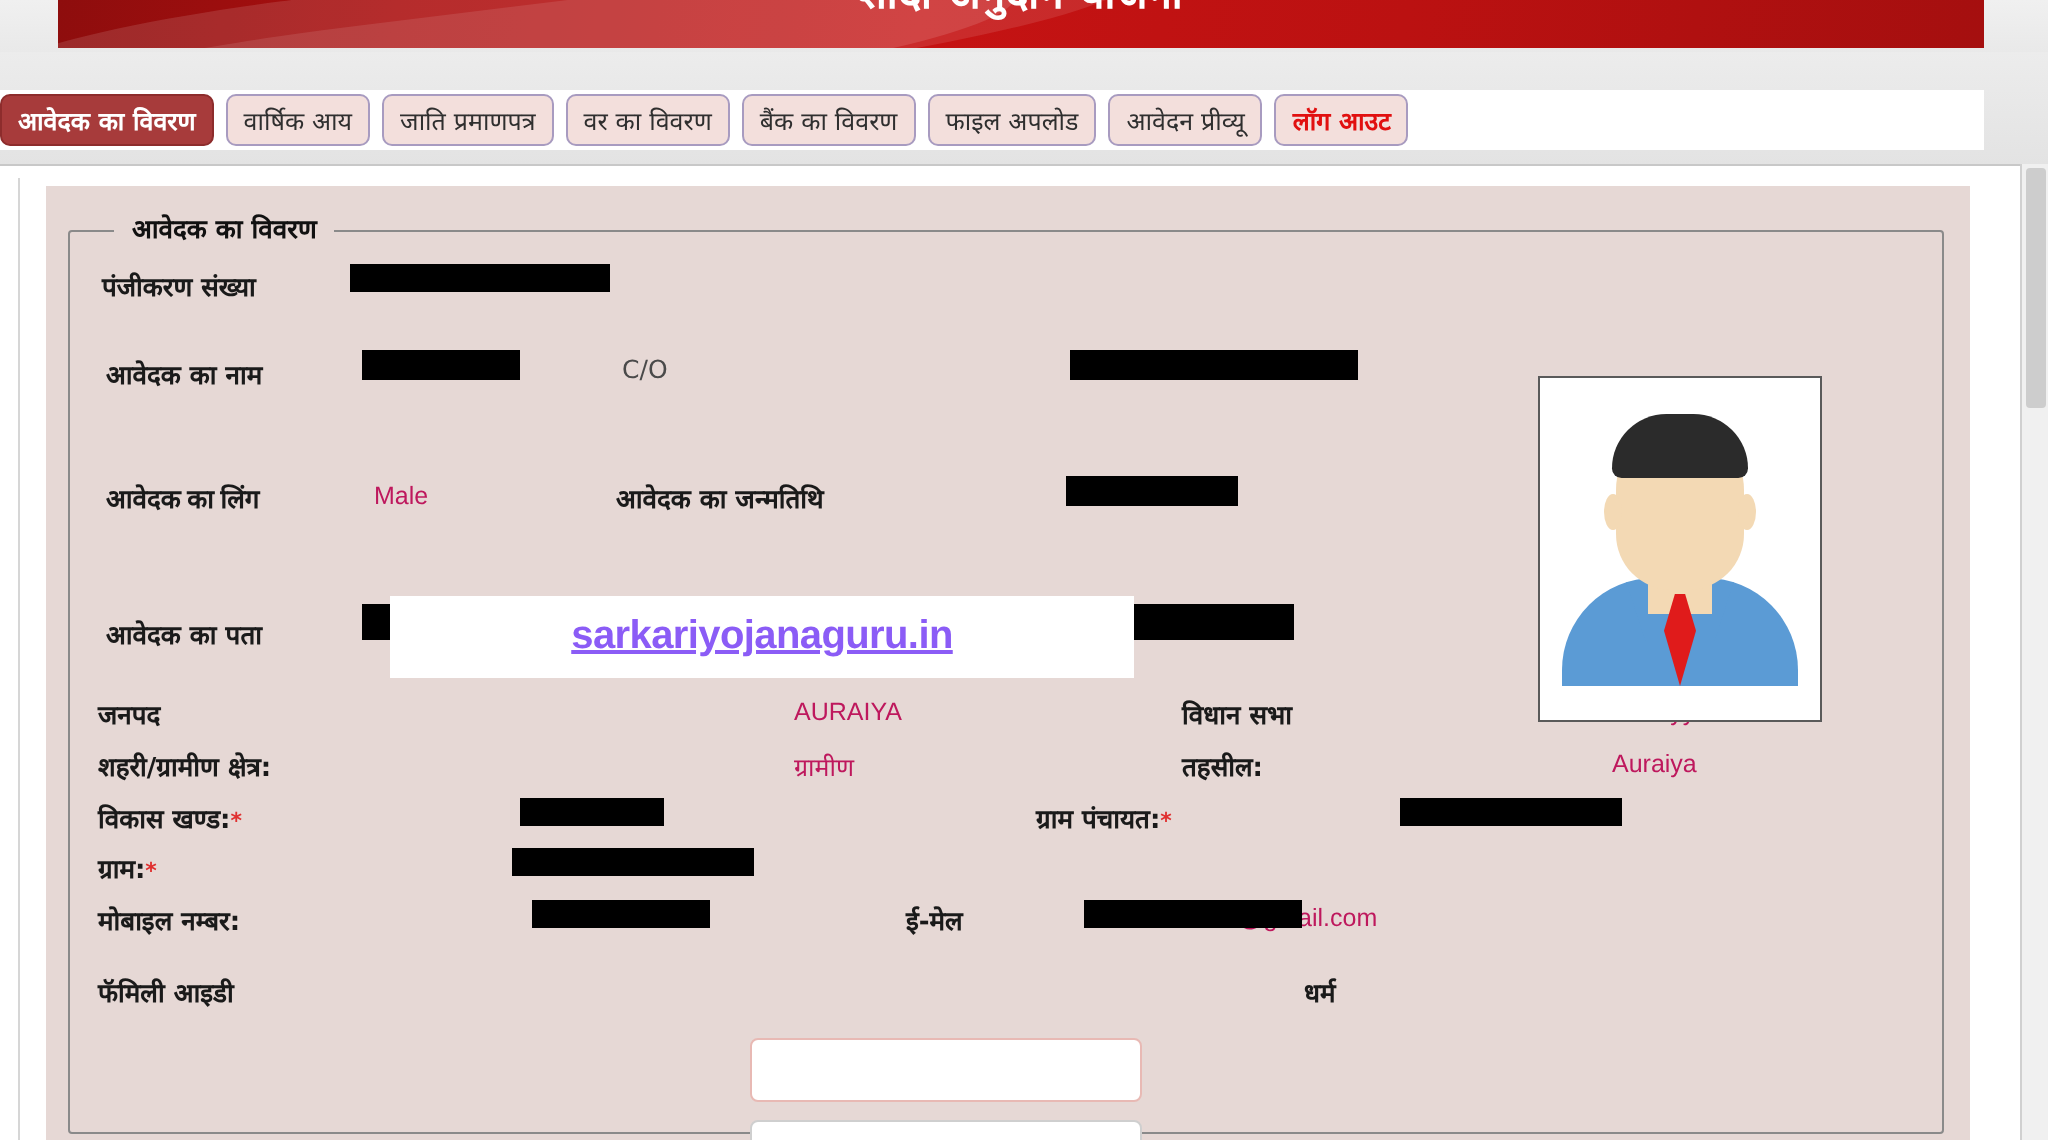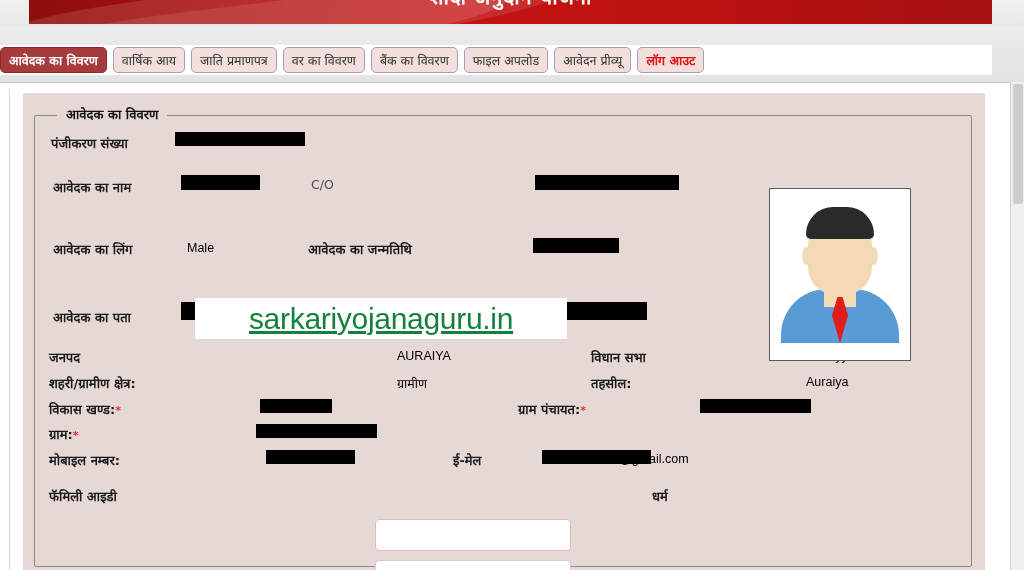--- a/index.html
+++ b/index.html
@@ -134,21 +134,21 @@
 
   
   .lbl {
     position: absolute;
     font-size: 13px; font-weight: bold; color: #1a1a1a;
     font-family: "DejaVu Sans", "Liberation Sans", sans-serif;
     white-space: nowrap;
   }
   .val {
     position: absolute;
-    font-size: 12.5px; color: #000000;
+    font-size: 12.5px; color: #be185d;
     font-family: "Liberation Sans", sans-serif;
     white-space: nowrap;
   }
   .val-dark {
     position: absolute;
     font-size: 12.5px; color: #4a4a4a;
     font-family: "DejaVu Sans","Liberation Sans", sans-serif;
     white-space: nowrap;
   }
   .req { color: #e03030; font-size: 11px; }
@@ -216,23 +216,23 @@
   }
 
   
   .watermark {
     position: absolute; left: 195px; top: 298px;
     width: 372px; height: 41px;
     background: #ffffff;
     display: flex; align-items: center; justify-content: center;
   }
   .watermark span {
-    color: #15803d;
-    font-size: 30px;
-    font-weight: normal;
+    color: #8b5cf6;
+    font-size: 20px;
+    font-weight: bold;
     text-decoration: underline;
     font-family: "Liberation Sans", sans-serif;
     letter-spacing: -0.3px;
   }
 
   
   .text-input {
     position: absolute; left: 375px; top: 519px;
     width: 196px; height: 32px;
     background: #ffffff;
@@ -305,21 +305,21 @@
         </div>
 
         <div class="lbl" style="left:28px; top:41px;">पंजीकरण संख्या</div>
         <div class="redact" style="left:152px; top:39px; width:130px; height:14px;"></div>
 
         <div class="lbl" style="left:30px; top:85px;">आवेदक का नाम</div>
         <div class="redact" style="left:158px; top:82px; width:79px; height:15px;"></div>
         <div class="val-dark" style="left:288px; top:84px;">C/O</div>
         <div class="redact" style="left:512px; top:82px; width:144px; height:15px;"></div>
 
-        <div class="lbl" style="left:30px; top:147px;">आवेदक का लिंग</div>
+        <div class="lbl" style="left:30px; top:147px;font-family:Liberation Serif, serif;">आवेदक का लिंग</div>
         <div class="val" style="left:164px; top:148px;">Male</div>
         <div class="lbl" style="left:285px; top:147px;">आवेदक का जन्मतिथि</div>
         <div class="redact" style="left:510px; top:145px; width:86px; height:15px;"></div>
 
         <div class="lbl" style="left:30px; top:215px;">आवेदक का पता</div>
         <div class="redact" style="left:158px; top:209px; width:466px; height:18px;"></div>
 
         <div class="lbl" style="left:26px; top:255px;">जनपद</div>
         <div class="val" style="left:374px; top:256px;">AURAIYA</div>
         <div class="lbl" style="left:568px; top:255px;">विधान सभा</div>

